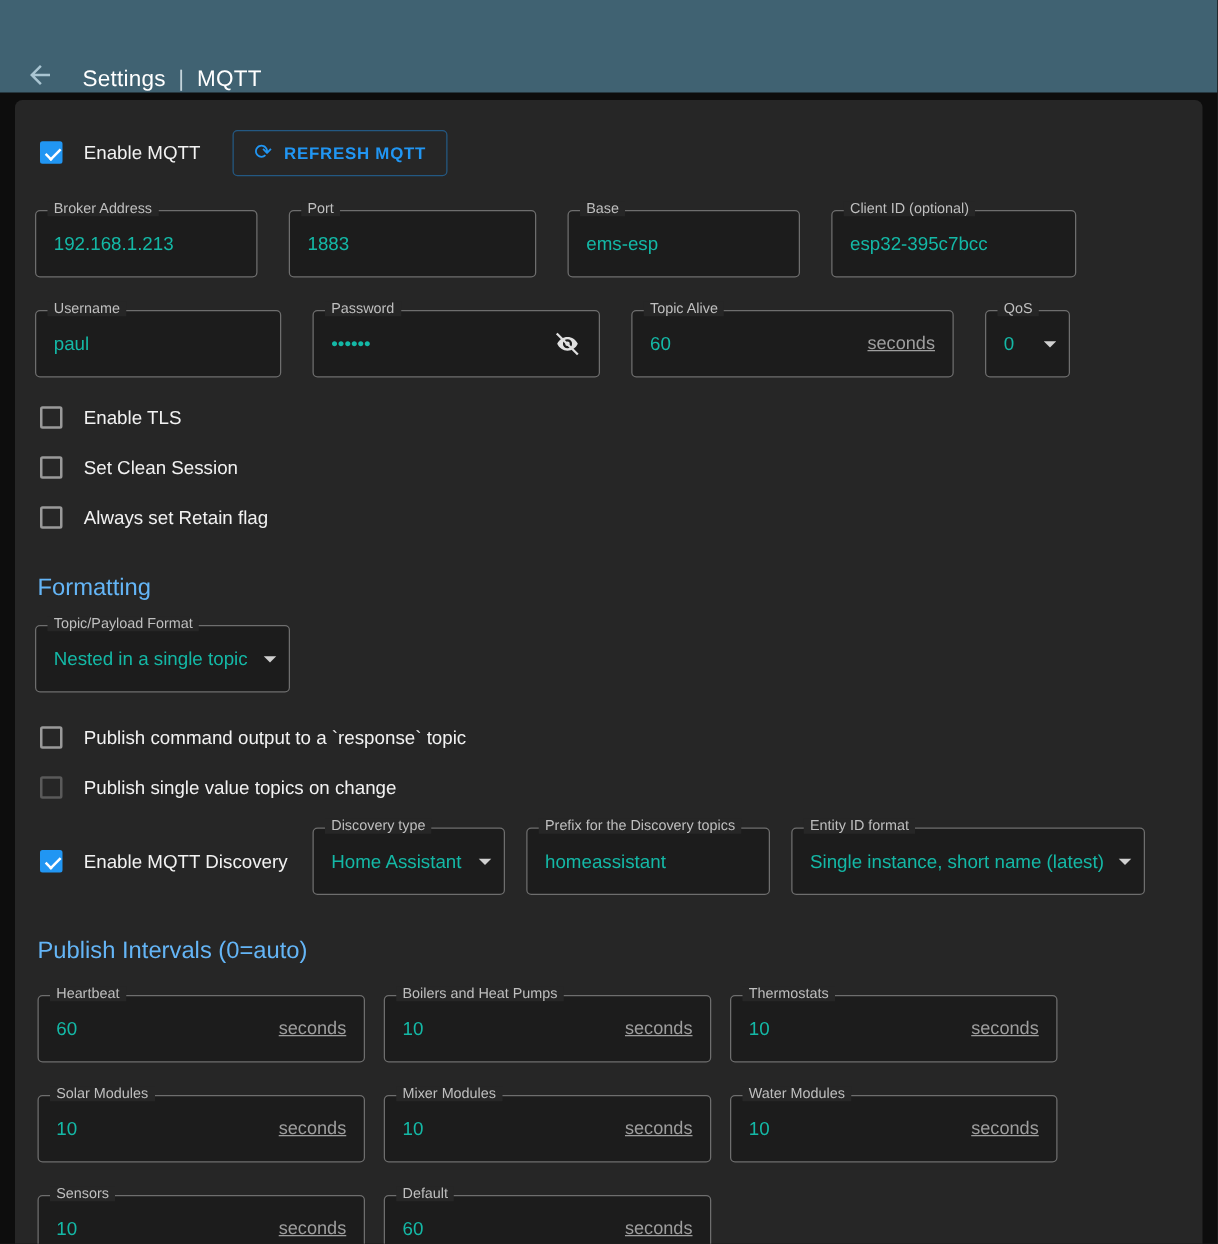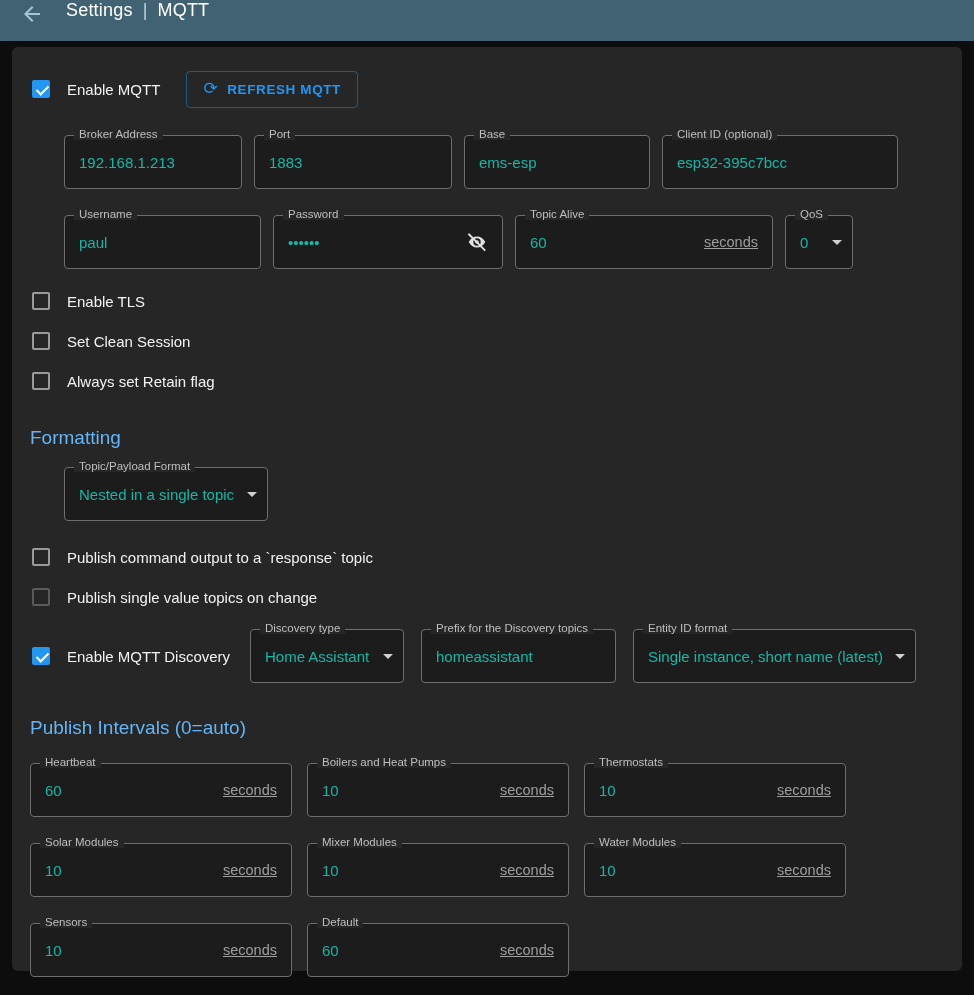--- a/index.html
+++ b/index.html
@@ -7,24 +7,24 @@
   body {
     width: 974px; height: 995px;
     background: #0d0d0d;
     font-family: "Liberation Sans", sans-serif;
     color: #ffffff;
     overflow: hidden;
   }
 
   
   .appbar {
-    height: 41px;
+    height: 74px;
     background: #406272;
     display: flex;
-    align-items: flex-start;
+    align-items: flex-end;
     padding: 0 18px;
     gap: 20px;
   }
   .back-btn {
     width: 28px; height: 28px;
     display: flex; align-items: center; justify-content: center;
     cursor: pointer;
     flex: none;
   }
   .titles {
@@ -78,21 +78,21 @@
     font-family: "Liberation Sans", sans-serif;
     font-size: 13.5px; font-weight: 700; letter-spacing: 0.6px;
     cursor: pointer;
   }
   .refresh-glyph {
     font-size: 17px; line-height: 1; font-weight: 400;
     transform: translateY(-1px);
   }
 
   
-  .fieldrow { display: flex; gap: 12px; margin-top: 26px; margin-left: 36px; }
+  .fieldrow { display: flex; gap: 25px; margin-top: 26px; }
   .field {
     position: relative;
     height: 54px;
     border: 1px solid #6e6e6e;
     border-radius: 4px;
     background: #1c1c1c;
     display: flex; align-items: center;
     padding: 0 14px;
     cursor: text;
   }
@@ -114,21 +114,21 @@
   }
   .caret {
     position: absolute; right: 10px; top: 50%;
     margin-top: -2px;
     width: 0; height: 0;
     border-left: 5px solid transparent;
     border-right: 5px solid transparent;
     border-top: 5px solid #d0d0d0;
   }
 
-  .w178{width:178px} .w198{width:198px} .w186{width:186px} .w196{width:236px}
+  .w178{width:178px} .w198{width:198px} .w186{width:186px} .w196{width:196px}
   .w197{width:197px} .w230{width:230px} .w258{width:258px} .w52{width:68px}
   .w204{width:204px} .w154{width:154px} .w195{width:195px} .w283{width:283px}
 
   
   .section-heading {
     color: #64b5f6;
     font-size: 19px; font-weight: 400;
     margin: 26px 0 12px 0;
     padding-left: 2px;
   }

